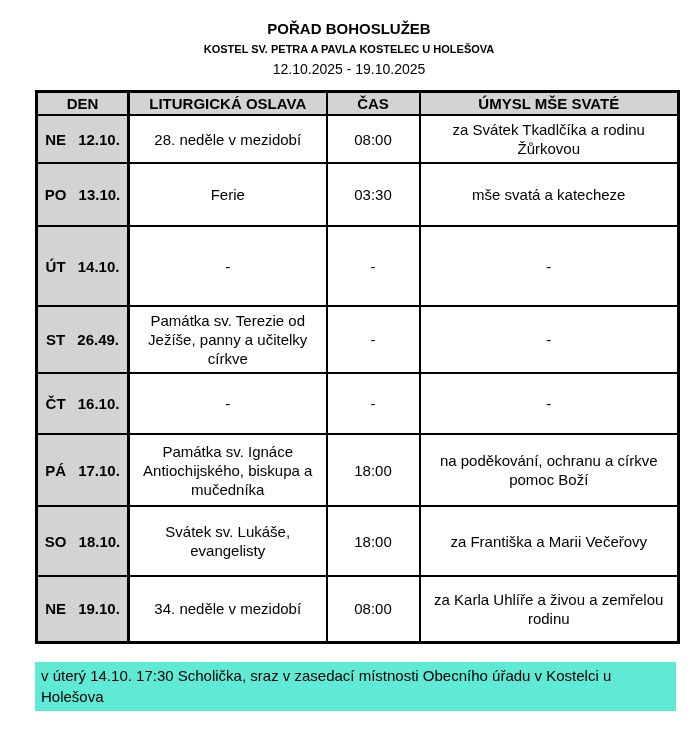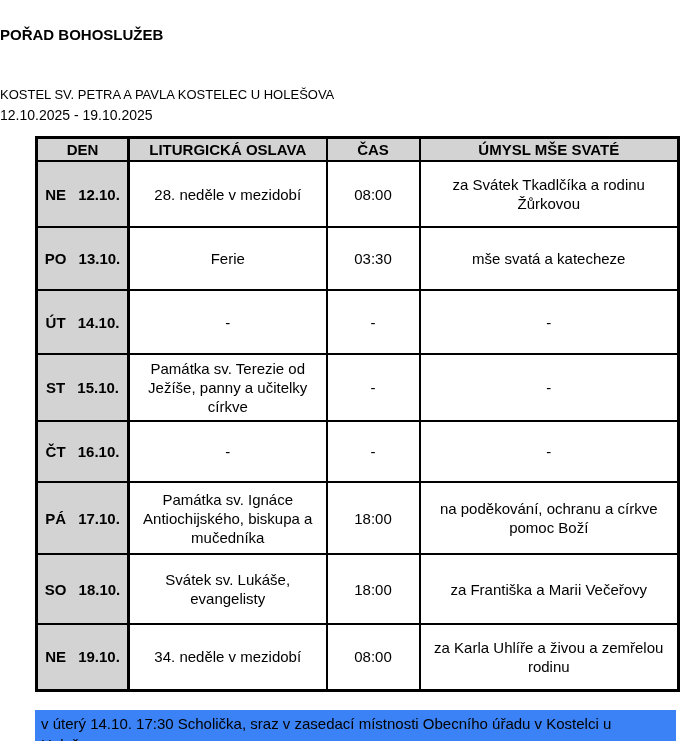--- a/index.html
+++ b/index.html
@@ -7,23 +7,23 @@
     padding: 0;
     background: #ffffff;
     width: 698px;
     height: 741px;
     font-family: "Liberation Sans", sans-serif;
     color: #000000;
     -webkit-font-smoothing: antialiased;
   }
   .page { width: 698px; height: 741px; overflow: hidden; }
 
-  .doc-header { text-align: left; padding-top: 25px; }
+  .doc-header { text-align: center; padding-top: 19px; }
   .doc-title    { font-size: 15px; font-weight: bold; line-height: 20px; }
-  .doc-subtitle { font-size: 13px; font-weight: normal; line-height: 20px; margin-top: 40px; }
+  .doc-subtitle { font-size: 11px; font-weight: bold; line-height: 20px; }
   .doc-daterange{ font-size: 14px; font-weight: normal; line-height: 20px; }
 
   table.schedule {
     border-collapse: collapse;
     table-layout: fixed;
     margin: 11px 0 0 35px;
     width: 642px;
     border: 3px solid #000000;
   }
   col.c-day  { width: 92px;  }
@@ -52,33 +52,33 @@
   th.col-day, td.day-cell { border-right: 3px solid #000000; }
   td.day-cell {
     background: #d3d3d3;
     font-weight: bold;
     padding: 2px 4px;
     white-space: nowrap;
   }
   td.day-cell .day-abbr { display: inline-block; }
   td.day-cell .day-date { display: inline-block; margin-left: 8px; }
 
-  tr.r0 { height: 66px; }
+  tr.r0 { height: 48px; }
   tr.r1 { height: 63px; margin-left: 26px; }
-  tr.r2 { height: 64px; padding-left: 31px; }
+  tr.r2 { height: 80px; padding-left: 31px; }
   tr.r3 { height: 67px; }
   tr.r4 { height: 61px; padding-left: 48px; }
   tr.r5 { height: 72px; }
   tr.r6 { height: 70px; }
   tr.r7 { height: 66px; }
 
   .footer-note {
     margin: 18px 0 0 35px;
     width: 629px;
-    background: #3b82f6;
+    background: #5eead4;
     font-size: 15px;
     line-height: 21px;
     padding: 3px 6px 4px 6px;
     text-align: left;
   }
 </style>
 </head>
 <body>
 
 <div class="page">
@@ -128,21 +128,21 @@
           <span class="day-abbr">ÚT</span>
           <span class="day-date">14.10.</span>
         </td>
         <td>-</td>
         <td>-</td>
         <td>-</td>
       </tr>
       <tr class="r3">
         <td class="day-cell">
           <span class="day-abbr">ST</span>
-          <span class="day-date">15.10.</span>
+          <span class="day-date">26.49.</span>
         </td>
         <td>Památka sv. Terezie od Ježíše, panny a učitelky církve</td>
         <td>-</td>
         <td>-</td>
       </tr>
       <tr class="r4">
         <td class="day-cell">
           <span class="day-abbr">ČT</span>
           <span class="day-date">16.10.</span>
         </td>

